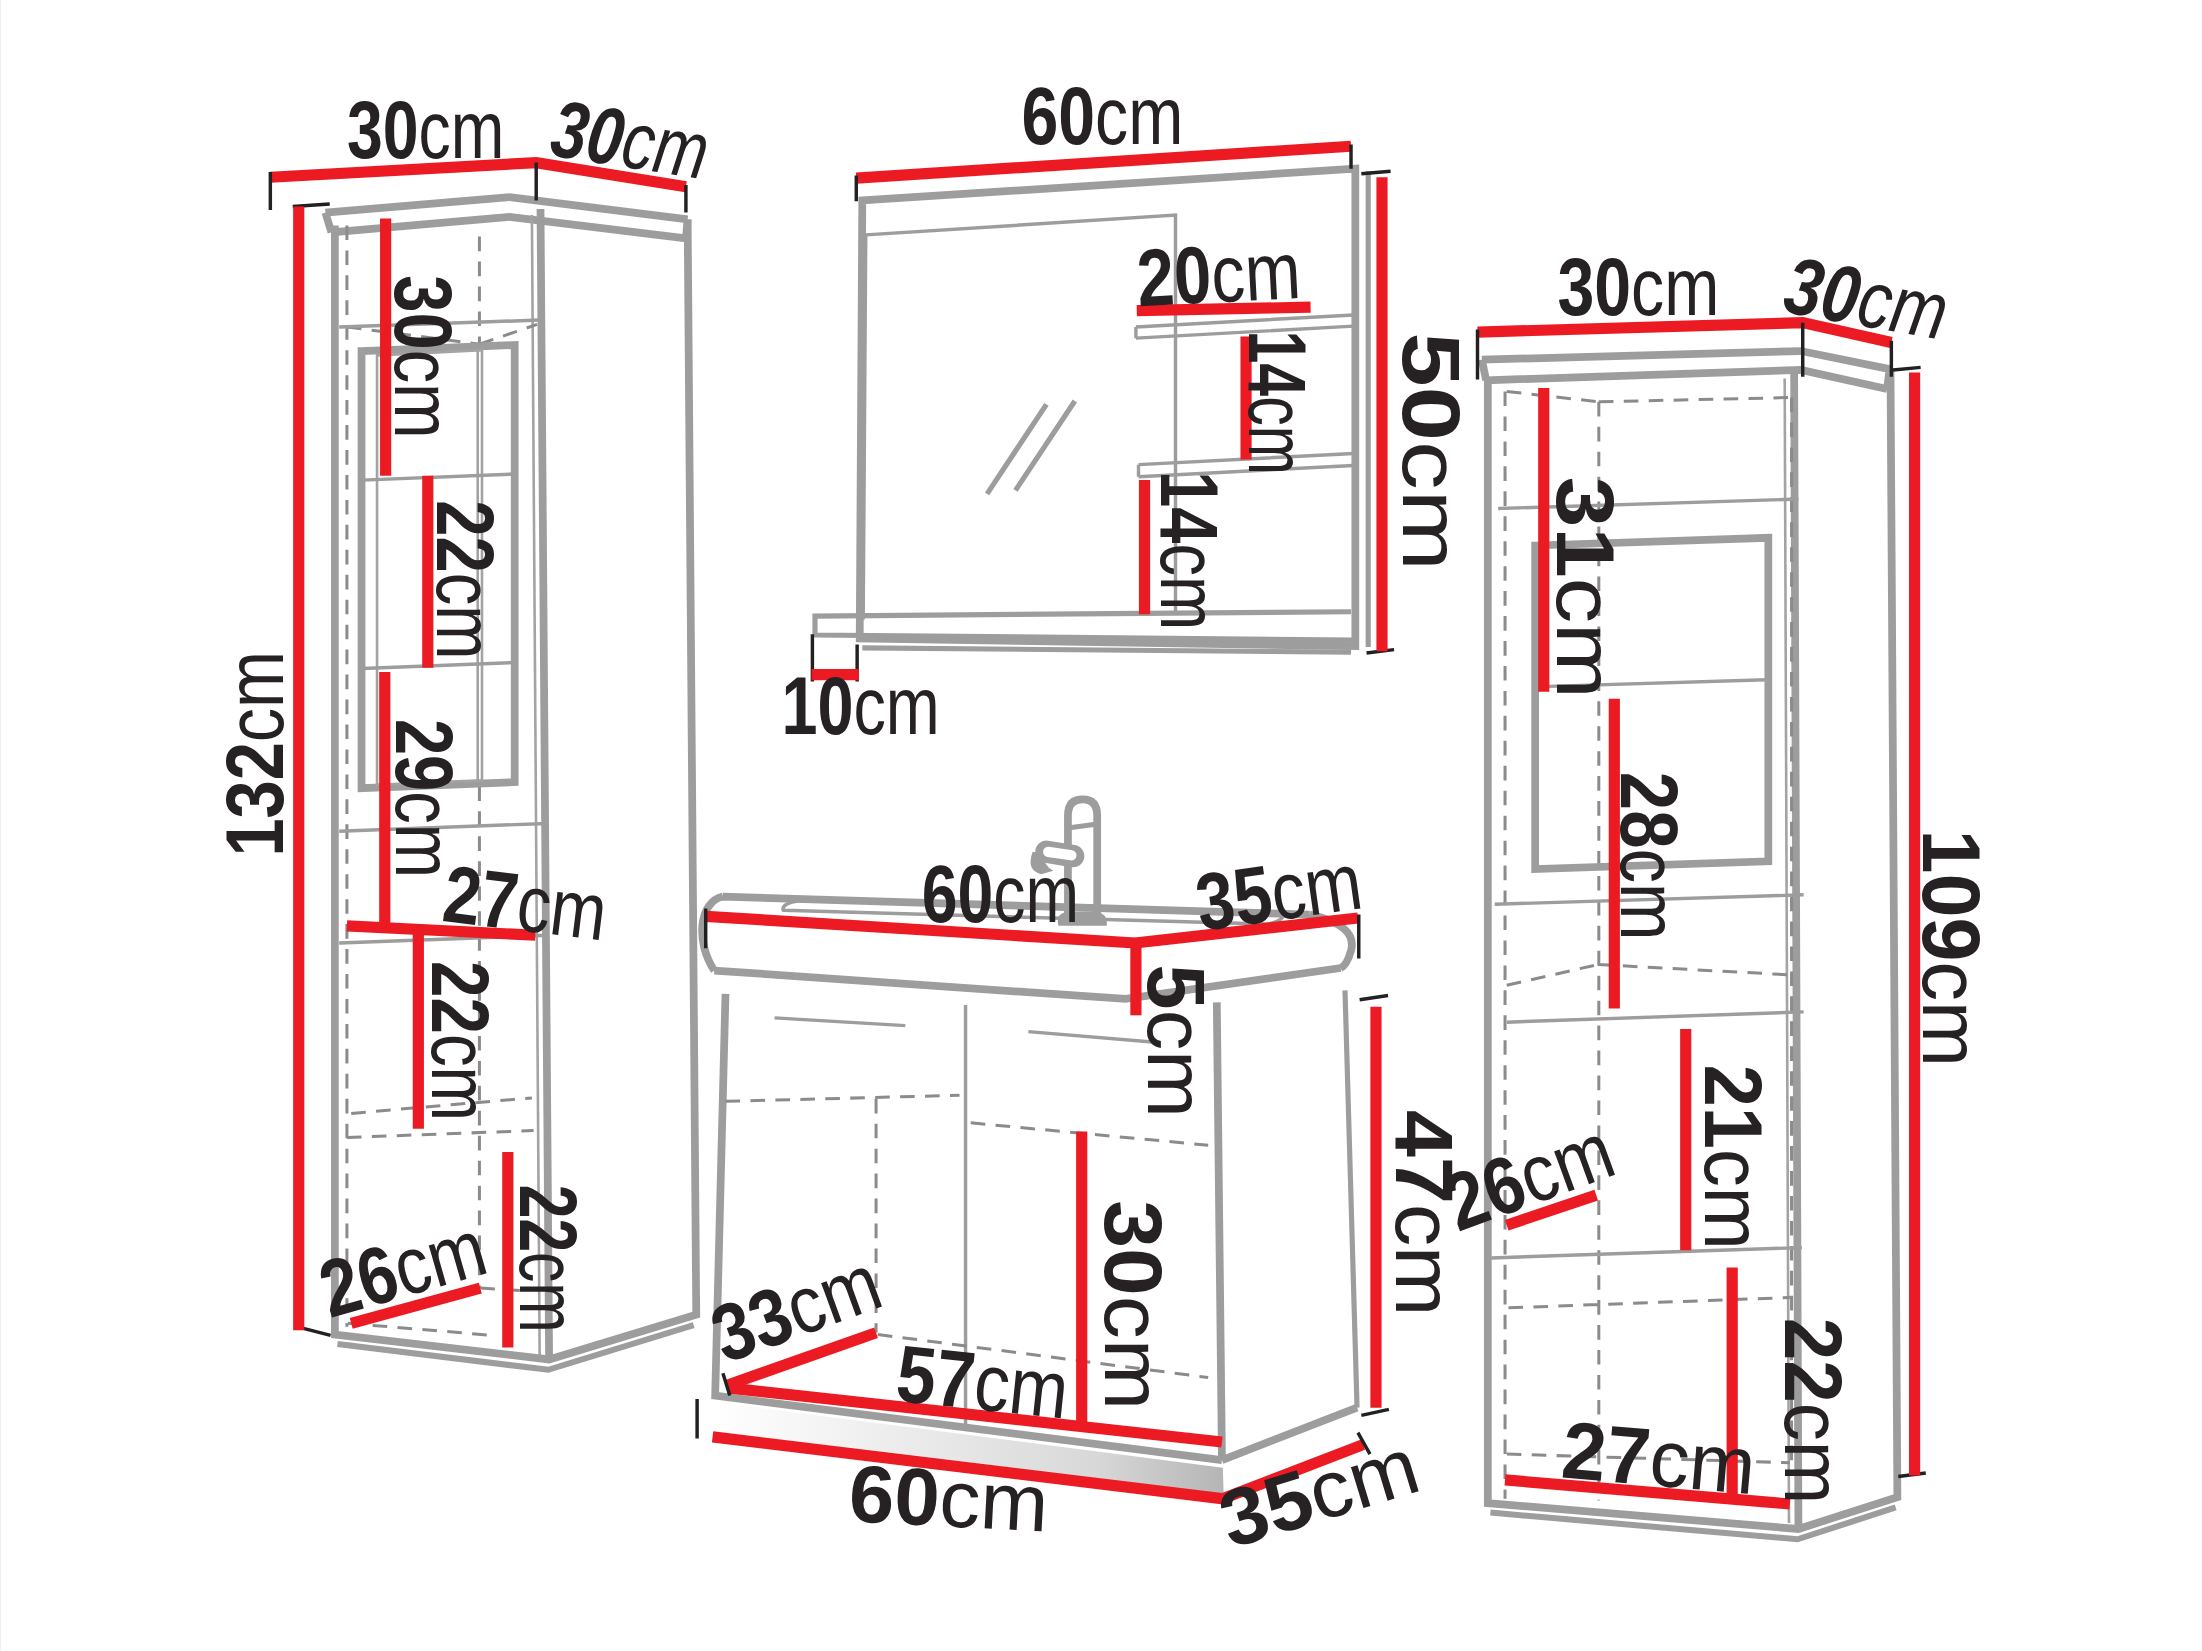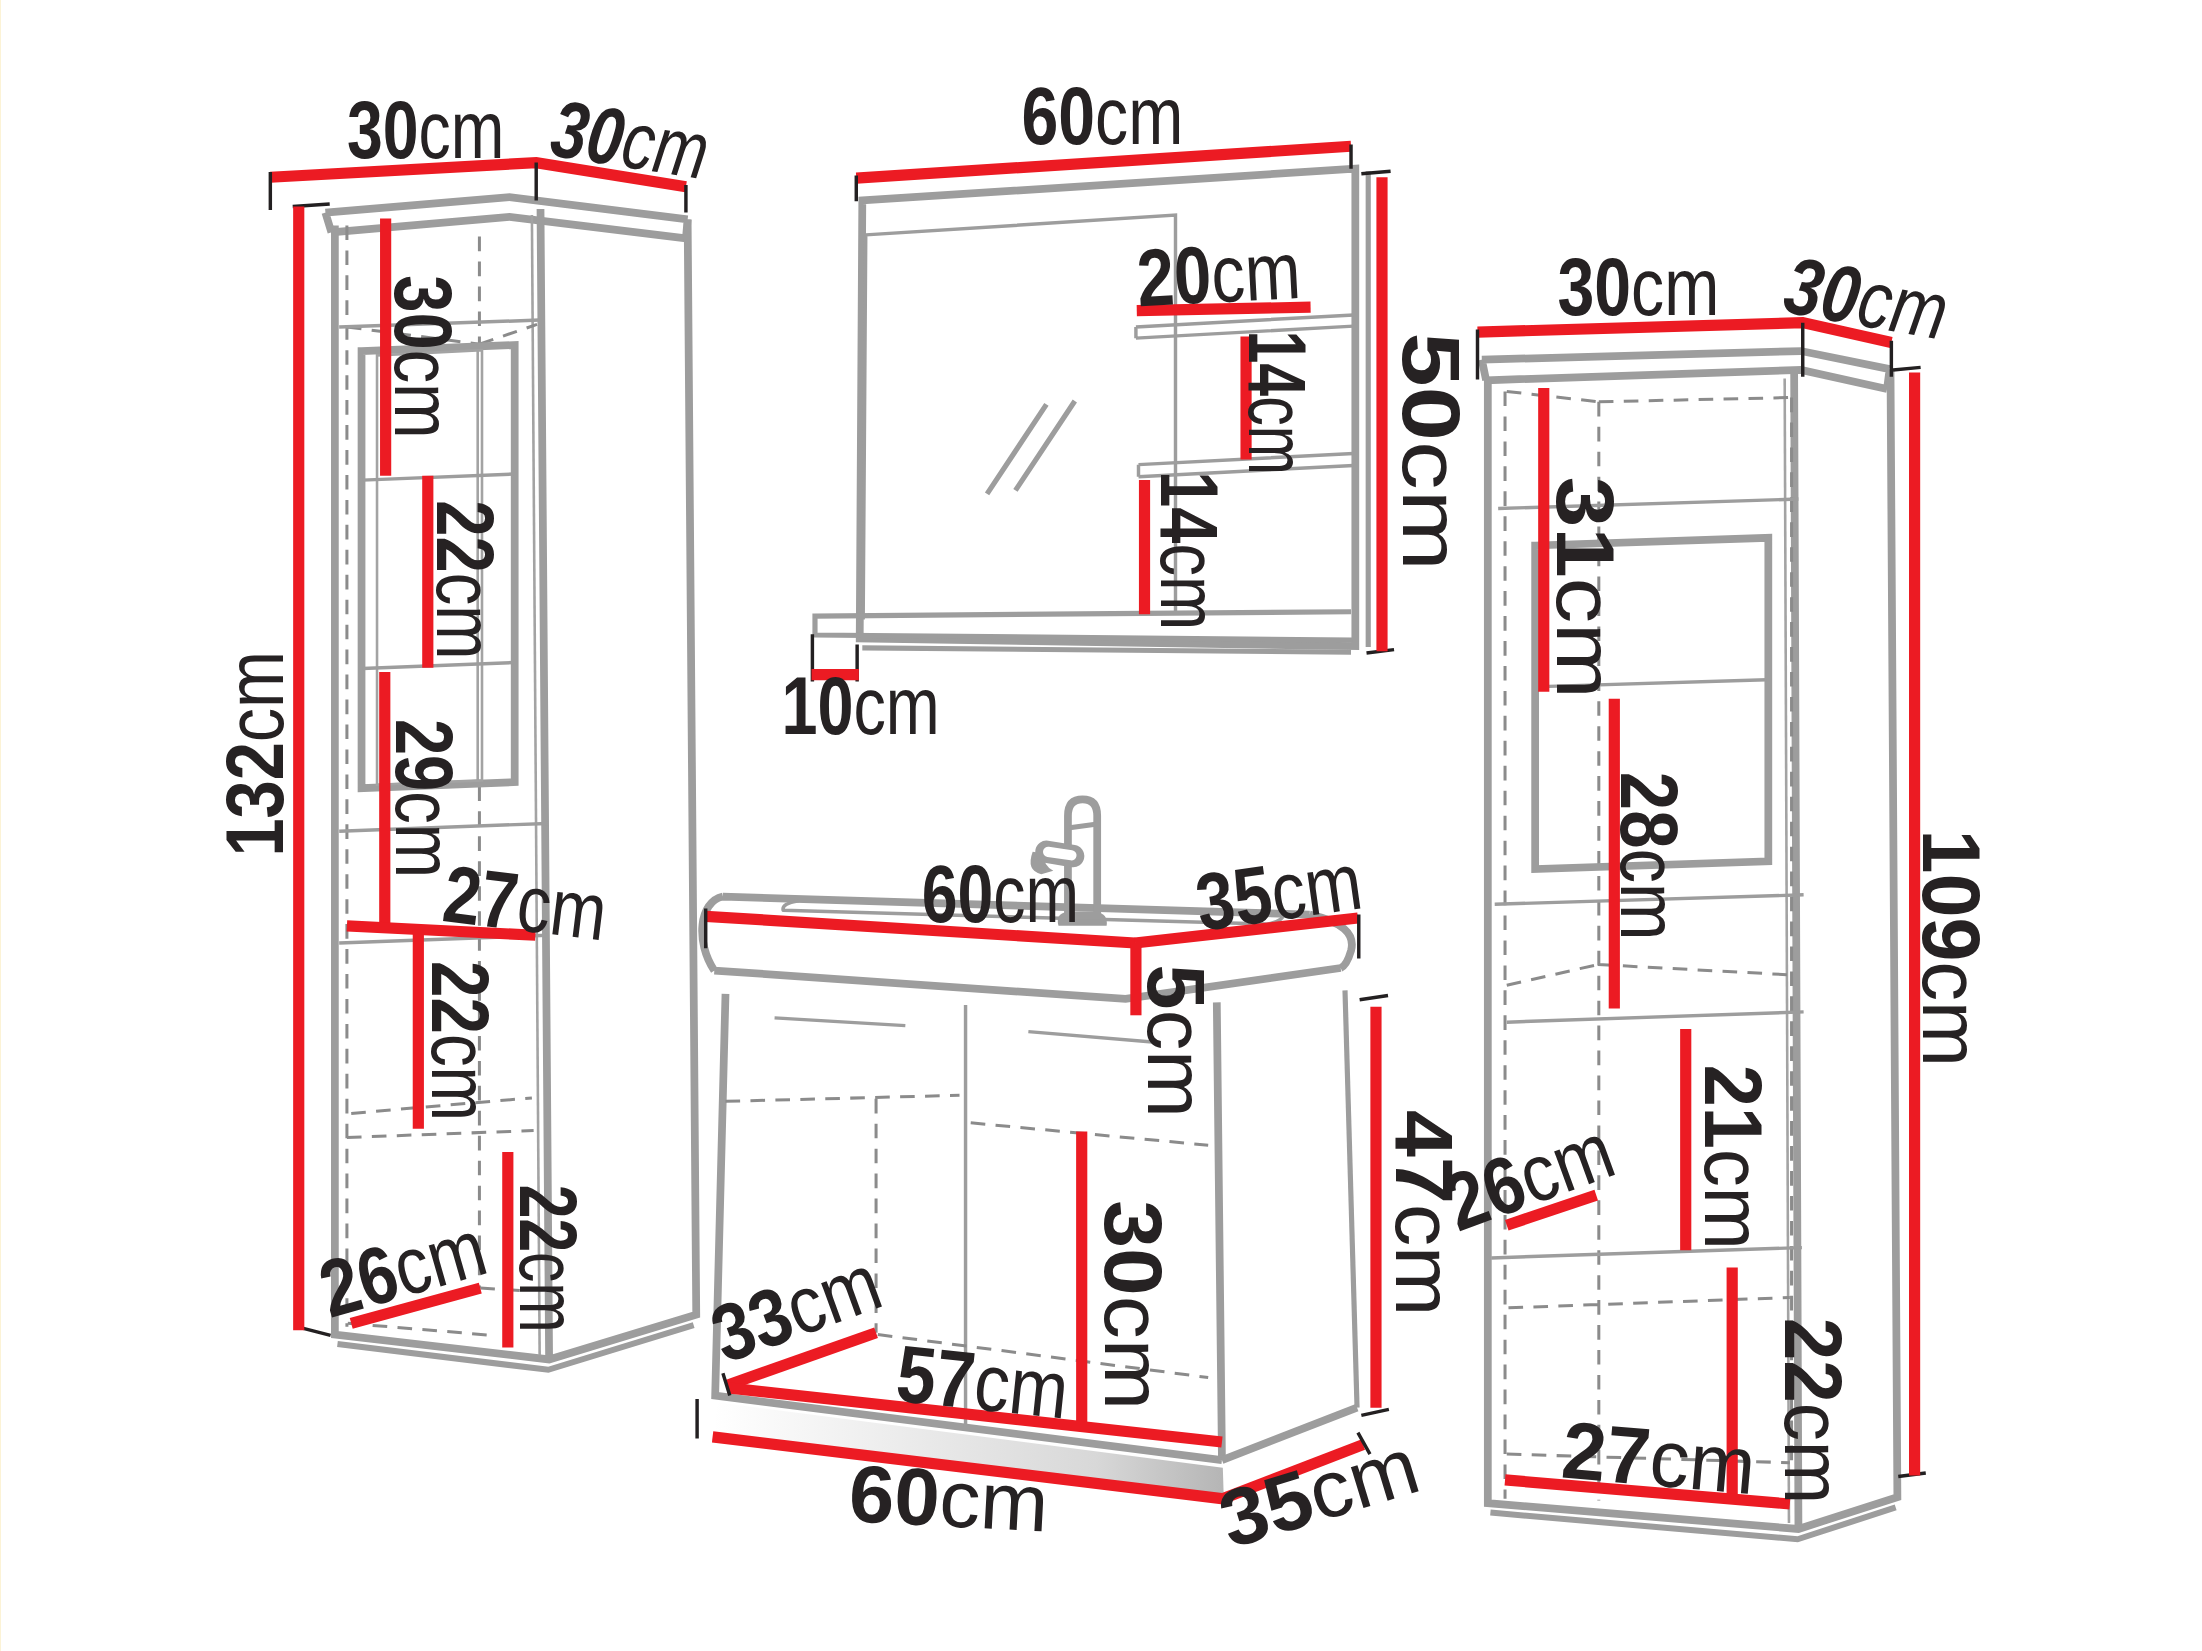--- a/index.html
+++ b/index.html
@@ -1,16 +1,16 @@
 <!DOCTYPE html>
 <html style="font-size:13.8px"><head>
 <meta charset="utf-8">
 <style>
 html,body{margin:0;padding:0;background:#ffffff;}
-#wrap{width:2046px;height:1652px;position:relative;background:#eab308;overflow:hidden;}
+#wrap{width:2046px;height:1652px;position:relative;background:#a3a3a3;overflow:hidden;}
 svg{display:block;}
 text{font-family:"Liberation Sans",sans-serif;fill:#262223;font-size:94px;}
 .n{font-weight:700;}
 .c{font-weight:400;}
 .red{stroke:#ec1b23;stroke-width:13;fill:none;}
 .g9{stroke:#9d9d9d;stroke-width:9;fill:none;}
 .g6{stroke:#9d9d9d;stroke-width:6;fill:none;}
 .g4{stroke:#9d9d9d;stroke-width:4;fill:none;}
 .g3{stroke:#a3a3a3;stroke-width:3;fill:none;}
 .dash{stroke:#8b8b8b;stroke-width:3.5;fill:none;stroke-dasharray:17 12;}

